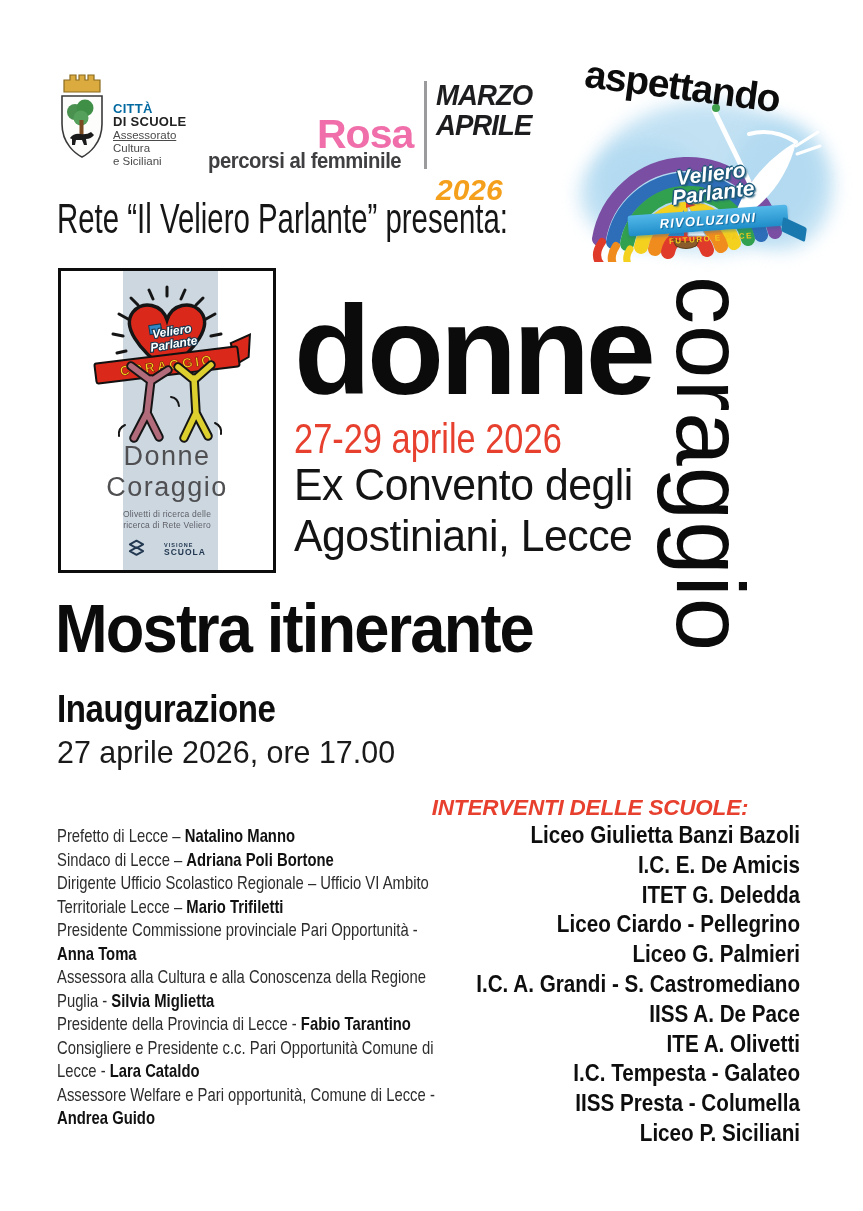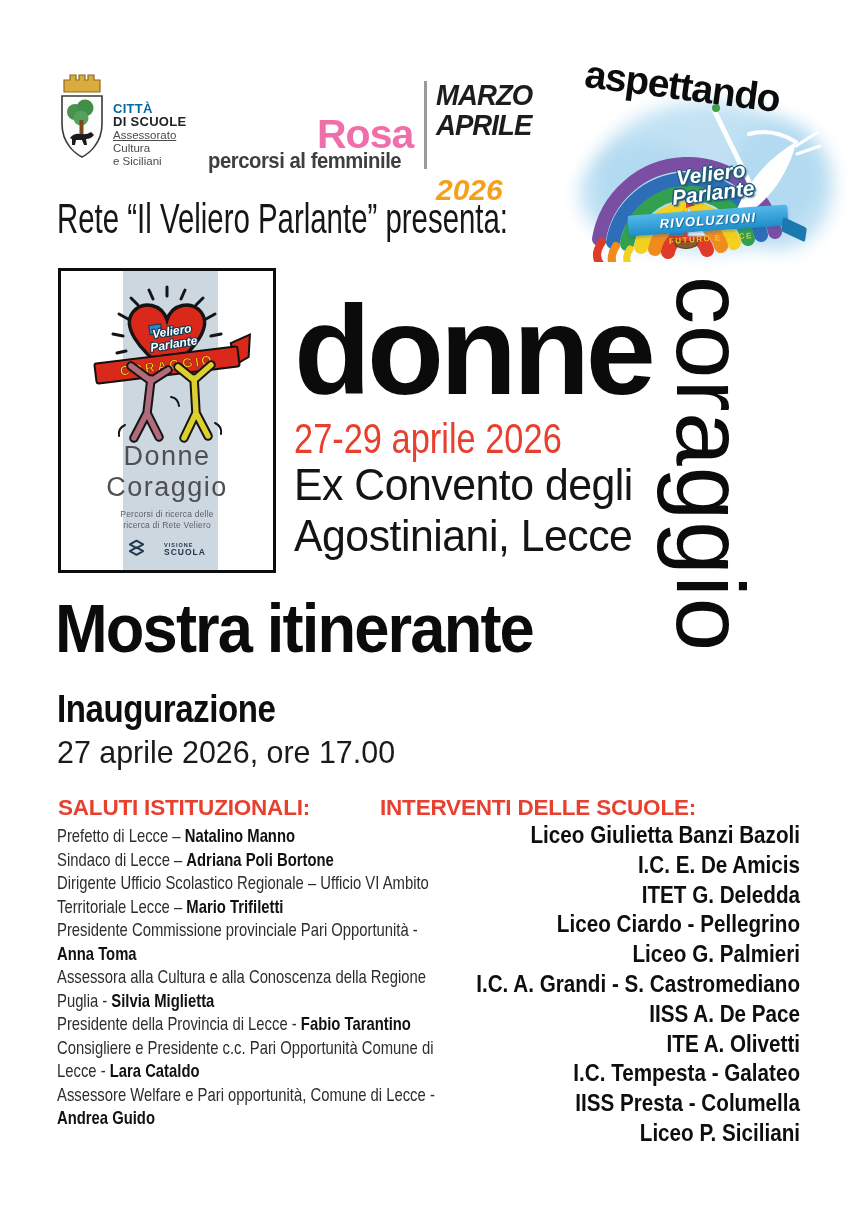--- a/index.html
+++ b/index.html
@@ -68,21 +68,21 @@
   .venue{left:294px;top:459px;font-size:45px;line-height:51px;color:#141414;letter-spacing:-.5px;transform:scaleX(.95);transform-origin:0 0;white-space:nowrap;}
 
   
   .mostra{left:55px;top:589px;font-size:68px;font-weight:700;letter-spacing:-2px;color:#0b0b0b;transform:scaleX(.93);transform-origin:0 0;white-space:nowrap;}
   .inaug{left:57px;top:688px;font-size:38px;font-weight:700;letter-spacing:-.5px;color:#0e0e0e;transform:scaleX(.87);transform-origin:0 0;white-space:nowrap;}
   .inaugdate{left:57px;top:734px;font-size:32px;color:#1a1a1a;transform:scaleX(.95);transform-origin:0 0;white-space:nowrap;}
 
   
   .h-red{font-size:22.5px;font-weight:700;color:var(--red);letter-spacing:-.2px;white-space:nowrap;}
   .saluti-h{left:58px;top:795px;}
-  .interventi-h{left:380px;top:795px;width:420px;text-align:left;}
+  .interventi-h{left:380px;top:795px;width:420px;text-align:center;font-style:italic;}
   .saluti-list{left:57px;top:824px;width:505px;font-size:19px;line-height:23.5px;color:#2d2d2d;
                transform:scaleX(.78);transform-origin:0 0;}
   .saluti-list p{margin:0;}
   .saluti-list b{color:#111;}
   .interventi-list{left:330px;top:820px;width:470px;text-align:right;font-size:24px;font-weight:700;line-height:29.8px;color:#0e0e0e;
                    transform:scaleX(.86);transform-origin:100% 0;}
 </style>
 </head>
 <body>
 
@@ -195,21 +195,21 @@
             <path d="M104 116 q7 1 8 9"></path>
             <path d="M148 142 q7 3 6 11"></path>
         </g>
       </g>
     </svg>
     <div class="ctitle">
       <div>Donne</div>
       <div>Coraggio</div>
     </div>
     <div class="csub">
-      <div>Percorsi di ricerca delle</div>
+      <div>Olivetti di ricerca delle</div>
       <div>ricerca di Rete Veliero</div>
     </div>
     <div class="brand">
       <svg width="17" height="20" viewBox="0 0 20 24">
         <g fill="none" stroke="#223850" stroke-width="2.2" stroke-linejoin="round">
           <path d="M10 2 L18 6.5 L10 11 L2 6.5 Z"></path>
           <path d="M10 10 L18 14.5 L10 19 L2 14.5 Z"></path>
         </g>
       </svg>
       <div>
@@ -225,21 +225,20 @@
   <div class="abs dates">27-29 aprile 2026</div>
   <div class="abs venue">
     <div>Ex Convento degli</div>
     <div>Agostiniani, Lecce</div>
   </div>
 
   <div class="abs mostra">Mostra itinerante</div>
   <div class="abs inaug">Inaugurazione</div>
   <div class="abs inaugdate">27 aprile 2026, ore 17.00</div>
 
-  <div class="abs h-red saluti-h">SALUTI ISTITUZIONALI:</div>
   <div class="abs saluti-list">
     <p class="s-item"><span>Prefetto di Lecce – </span><b>Natalino Manno</b></p>
     <p class="s-item"><span>Sindaco di Lecce – </span><b>Adriana Poli Bortone</b></p>
     <p class="s-item"><span>Dirigente Ufficio Scolastico Regionale – Ufficio VI Ambito Territoriale Lecce – </span><b>Mario Trifiletti</b></p>
     <p class="s-item"><span>Presidente Commissione provinciale Pari Opportunità - </span><b>Anna Toma</b></p>
     <p class="s-item"><span>Assessora alla Cultura e alla Conoscenza della Regione Puglia - </span><b>Silvia Miglietta</b></p>
     <p class="s-item"><span>Presidente della Provincia di Lecce - </span><b>Fabio Tarantino</b></p>
     <p class="s-item"><span>Consigliere e Presidente c.c. Pari Opportunità Comune di Lecce - </span><b>Lara Cataldo</b></p>
     <p class="s-item"><span>Assessore Welfare e Pari opportunità, Comune di Lecce - </span><b>Andrea Guido</b></p>
   </div>

